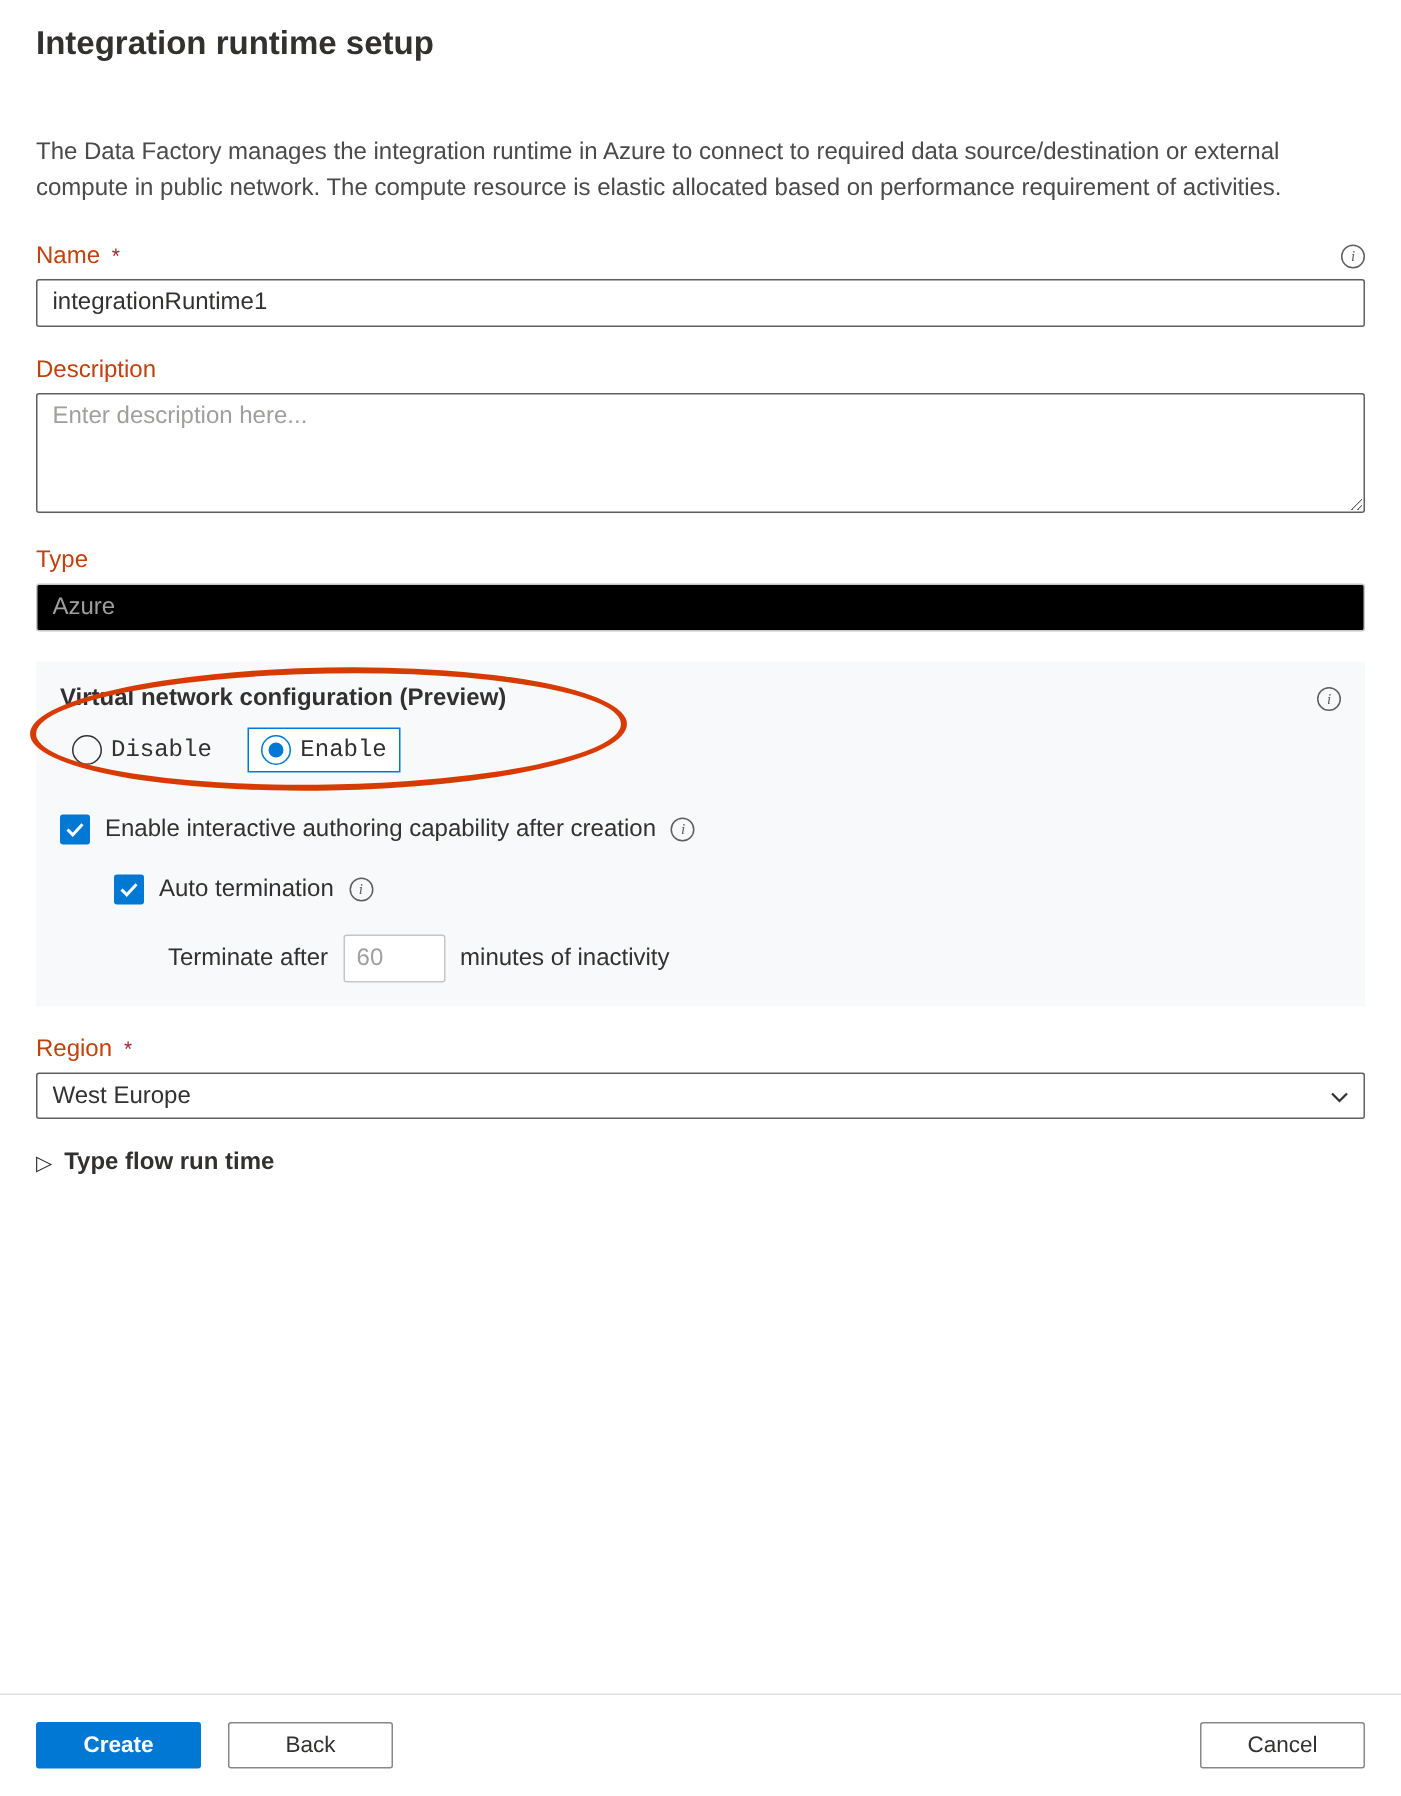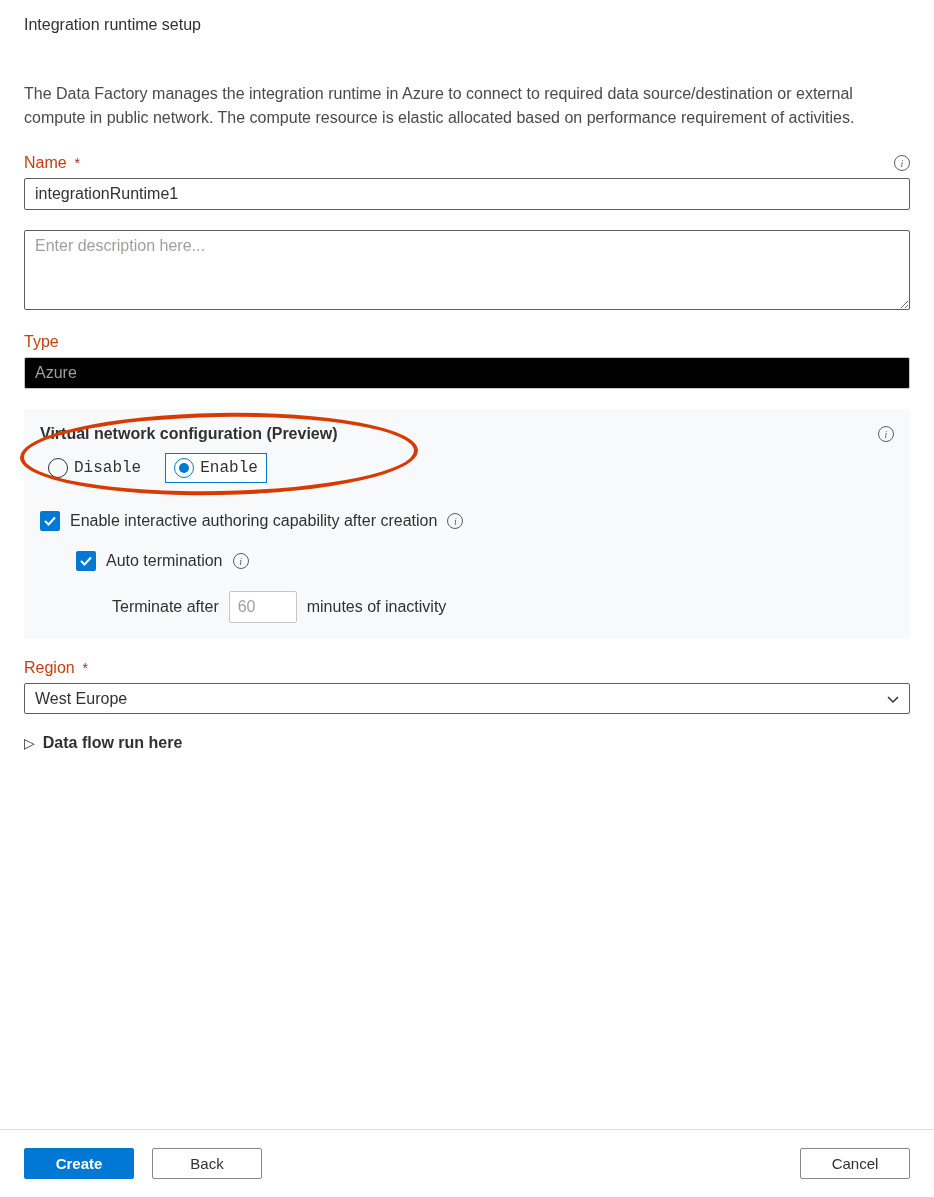--- a/index.html
+++ b/index.html
@@ -13,22 +13,22 @@
       color: #323130;
       background: #ffffff;
       width: 934px;
       height: 1197px;
       position: relative;
     }
     .content {
       padding: 16px 24px 0 24px;
     }
     .page-title {
-      font-size: 16px;
-      font-weight: 400;
+      font-size: 22px;
+      font-weight: 700;
       color: #323130;
       margin-bottom: 48px;
     }
     .description-text {
       font-size: 16px;
       color: #4a4a4a;
       line-height: 1.5;
       margin-bottom: 24px;
     }
     .form-group {
@@ -288,20 +288,23 @@
       <span>
         <span class="field-label">Name</span>
         <span class="required-asterisk">*</span>
       </span>
       <span class="info-icon">i</span>
     </div>
     <input type="text" class="text-input" value="integrationRuntime1" style="">
   </div>
 
   <div class="form-group">
+    <div class="field-label-row">
+      <span class="field-label">Description</span>
+    </div>
     <textarea class="textarea-input" placeholder="Enter description here..." style=""></textarea>
   </div>
 
   <div class="form-group">
     <div class="field-label-row">
       <span class="field-label">Type</span>
     </div>
     <input type="text" class="readonly-input" readonly="" value="Azure" style="">
   </div>
 
@@ -363,21 +366,21 @@
         <option>West Europe</option>
       </select>
       <svg class="select-chevron" width="14" height="14" viewBox="0 0 14 14">
           <path d="M2 5 L7 10 L12 5" stroke="#323130" stroke-width="1.5" fill="none"></path>
         </svg>
     </div>
   </div>
 
   <div class="disclosure-row">
     <span class="disclosure-triangle">▷</span>
-    <span class="disclosure-label">Data flow run here</span>
+    <span class="disclosure-label">Type flow run time</span>
   </div>
 
 </div>
 
 <div class="footer-bar">
   <button class="btn btn-primary">Create</button>
   <button class="btn">Back</button>
   <div class="footer-spacer"></div>
   <button class="btn">Cancel</button>
 </div>

